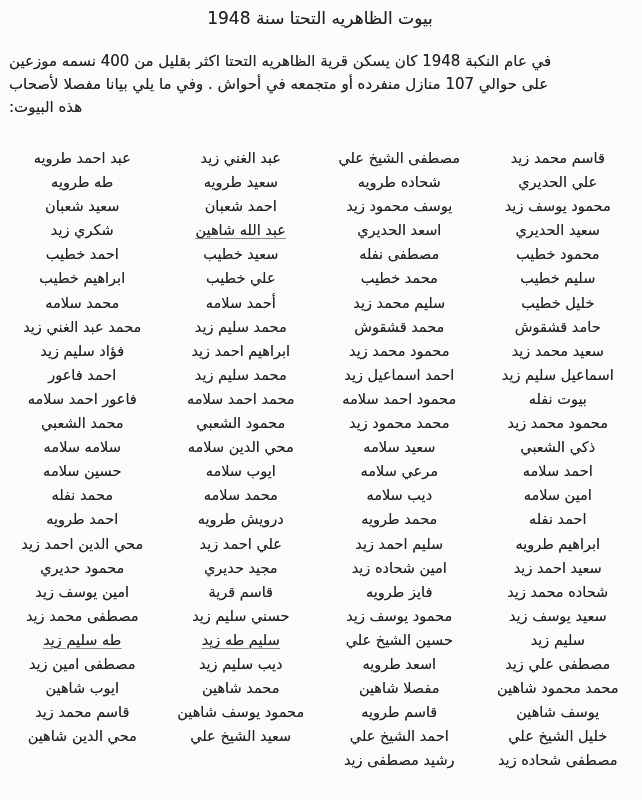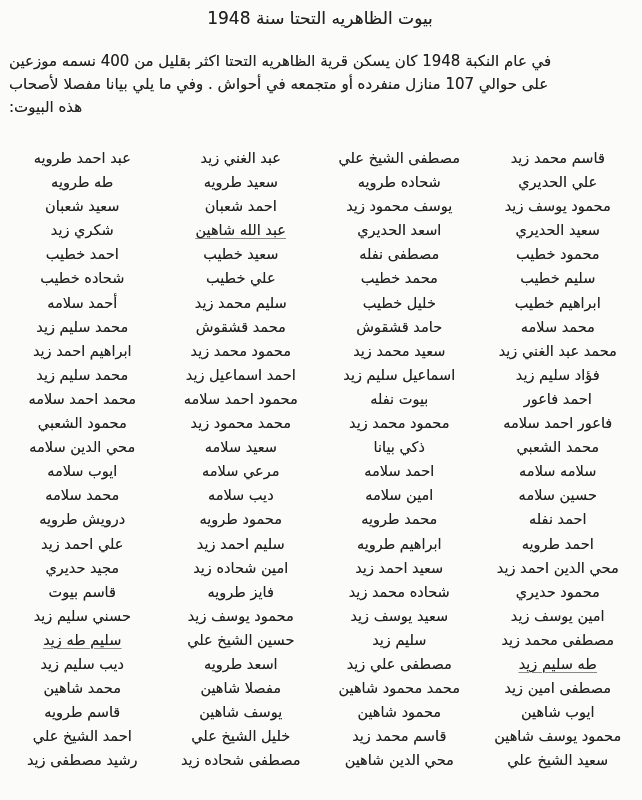--- a/index.html
+++ b/index.html
@@ -81,21 +81,20 @@
       <span class="name-cell">اسعد الحديري</span>
       <span class="name-cell u">عبد الله شاهين</span>
       <span class="name-cell">شكري زيد</span>
       <span class="name-cell">محمود خطيب</span>
       <span class="name-cell">مصطفى نفله</span>
       <span class="name-cell">سعيد خطيب</span>
       <span class="name-cell">احمد خطيب</span>
       <span class="name-cell">سليم خطيب</span>
       <span class="name-cell">محمد خطيب</span>
       <span class="name-cell">علي خطيب</span>
-      <span class="name-cell">شحاده خطيب</span>
       <span class="name-cell">ابراهيم خطيب</span>
       <span class="name-cell">خليل خطيب</span>
       <span class="name-cell">سليم محمد زيد</span>
       <span class="name-cell">أحمد سلامه</span>
       <span class="name-cell">محمد سلامه</span>
       <span class="name-cell">حامد قشقوش</span>
       <span class="name-cell">محمد قشقوش</span>
       <span class="name-cell">محمد سليم زيد</span>
       <span class="name-cell">محمد عبد الغني زيد</span>
       <span class="name-cell">سعيد محمد زيد</span>
@@ -107,65 +106,64 @@
       <span class="name-cell">محمد سليم زيد</span>
       <span class="name-cell">احمد فاعور</span>
       <span class="name-cell">بيوت نفله</span>
       <span class="name-cell">محمود احمد سلامه</span>
       <span class="name-cell">محمد احمد سلامه</span>
       <span class="name-cell">فاعور احمد سلامه</span>
       <span class="name-cell">محمود محمد زيد</span>
       <span class="name-cell">محمد محمود زيد</span>
       <span class="name-cell">محمود الشعبي</span>
       <span class="name-cell">محمد الشعبي</span>
-      <span class="name-cell">ذكي بيانا</span>
+      <span class="name-cell">ذكي الشعبي</span>
       <span class="name-cell">سعيد سلامه</span>
       <span class="name-cell">محي الدين سلامه</span>
       <span class="name-cell">سلامه سلامه</span>
       <span class="name-cell">احمد سلامه</span>
       <span class="name-cell">مرعي سلامه</span>
       <span class="name-cell">ايوب سلامه</span>
       <span class="name-cell">حسين سلامه</span>
       <span class="name-cell">امين سلامه</span>
       <span class="name-cell">ديب سلامه</span>
       <span class="name-cell">محمد سلامه</span>
+      <span class="name-cell">محمد نفله</span>
       <span class="name-cell">احمد نفله</span>
       <span class="name-cell">محمد طرويه</span>
-      <span class="name-cell">محمود طرويه</span>
       <span class="name-cell">درويش طرويه</span>
       <span class="name-cell">احمد طرويه</span>
       <span class="name-cell">ابراهيم طرويه</span>
       <span class="name-cell">سليم احمد زيد</span>
       <span class="name-cell">علي احمد زيد</span>
       <span class="name-cell">محي الدين احمد زيد</span>
       <span class="name-cell">سعيد احمد زيد</span>
       <span class="name-cell">امين شحاده زيد</span>
       <span class="name-cell">مجيد حديري</span>
       <span class="name-cell">محمود حديري</span>
       <span class="name-cell">شحاده محمد زيد</span>
       <span class="name-cell">فايز طرويه</span>
-      <span class="name-cell">قاسم بيوت</span>
+      <span class="name-cell">قاسم قرية</span>
       <span class="name-cell">امين يوسف زيد</span>
       <span class="name-cell">سعيد يوسف زيد</span>
       <span class="name-cell">محمود يوسف زيد</span>
       <span class="name-cell">حسني سليم زيد</span>
       <span class="name-cell">مصطفى محمد زيد</span>
       <span class="name-cell">سليم زيد</span>
       <span class="name-cell">حسين الشيخ علي</span>
       <span class="name-cell u">سليم طه زيد</span>
       <span class="name-cell u">طه سليم زيد</span>
       <span class="name-cell">مصطفى علي زيد</span>
       <span class="name-cell">اسعد طرويه</span>
       <span class="name-cell">ديب سليم زيد</span>
       <span class="name-cell">مصطفى امين زيد</span>
       <span class="name-cell">محمد محمود شاهين</span>
       <span class="name-cell">مفصلا شاهين</span>
       <span class="name-cell">محمد شاهين</span>
       <span class="name-cell">ايوب شاهين</span>
-      <span class="name-cell">محمود شاهين</span>
       <span class="name-cell">يوسف شاهين</span>
       <span class="name-cell">قاسم طرويه</span>
       <span class="name-cell">محمود يوسف شاهين</span>
       <span class="name-cell">قاسم محمد زيد</span>
       <span class="name-cell">خليل الشيخ علي</span>
       <span class="name-cell">احمد الشيخ علي</span>
       <span class="name-cell">سعيد الشيخ علي</span>
       <span class="name-cell">محي الدين شاهين</span>
       <span class="name-cell">مصطفى شحاده زيد</span>
       <span class="name-cell">رشيد مصطفى زيد</span>

